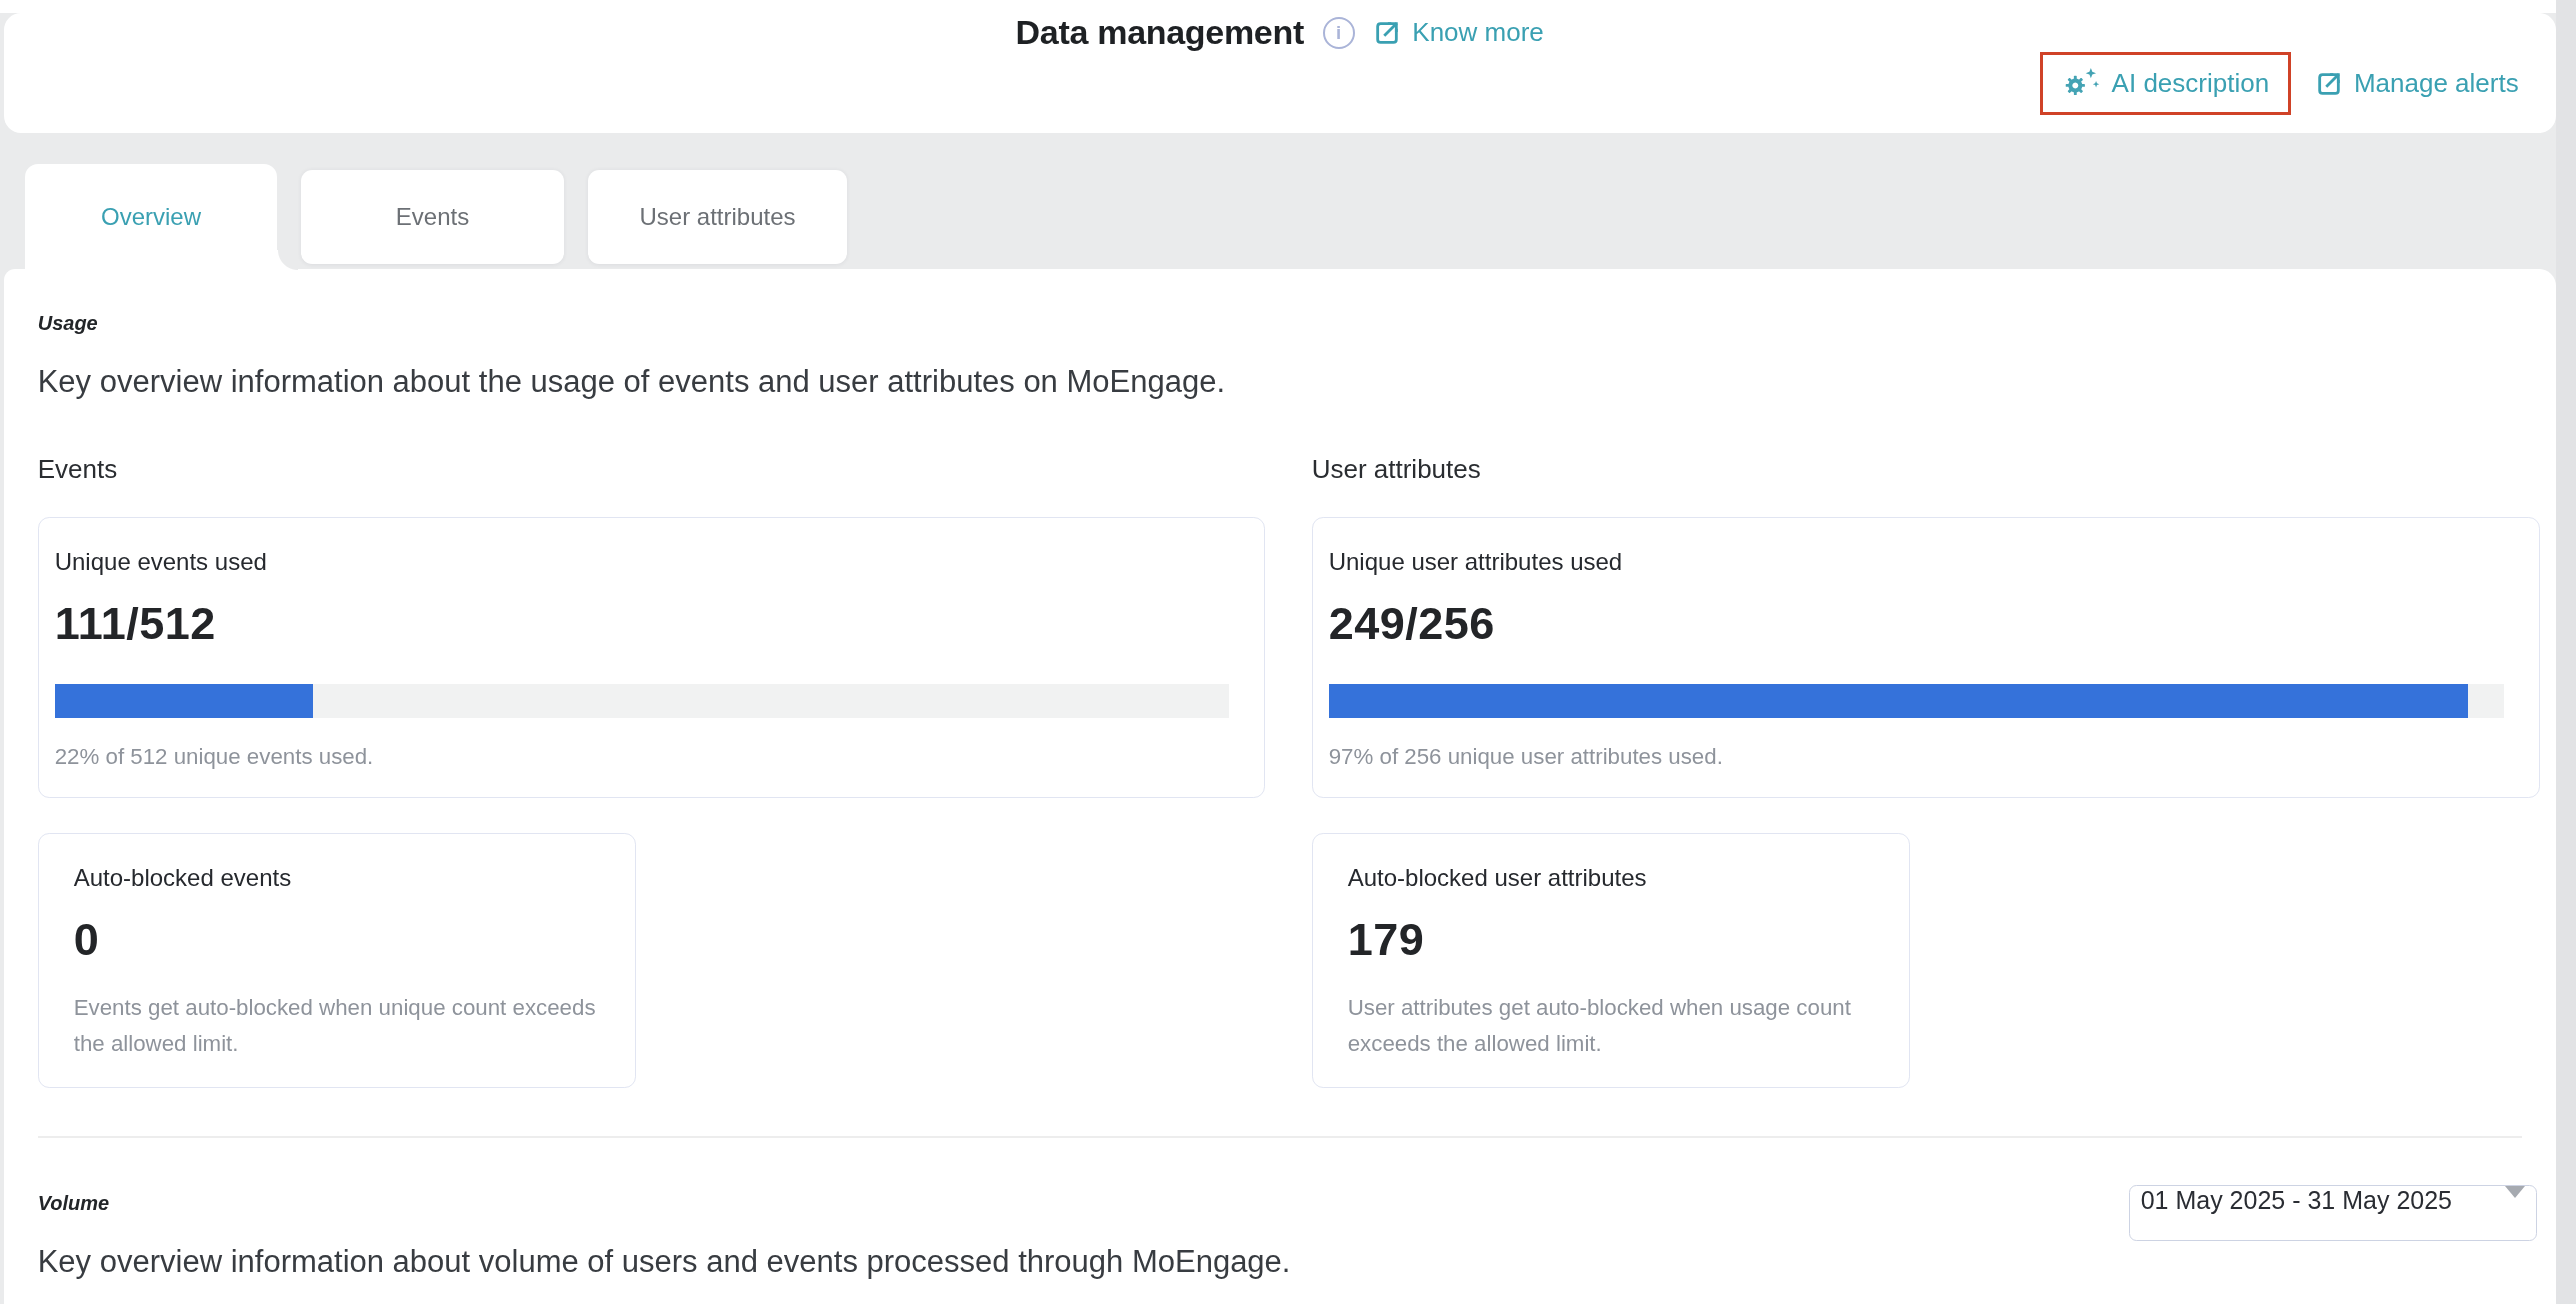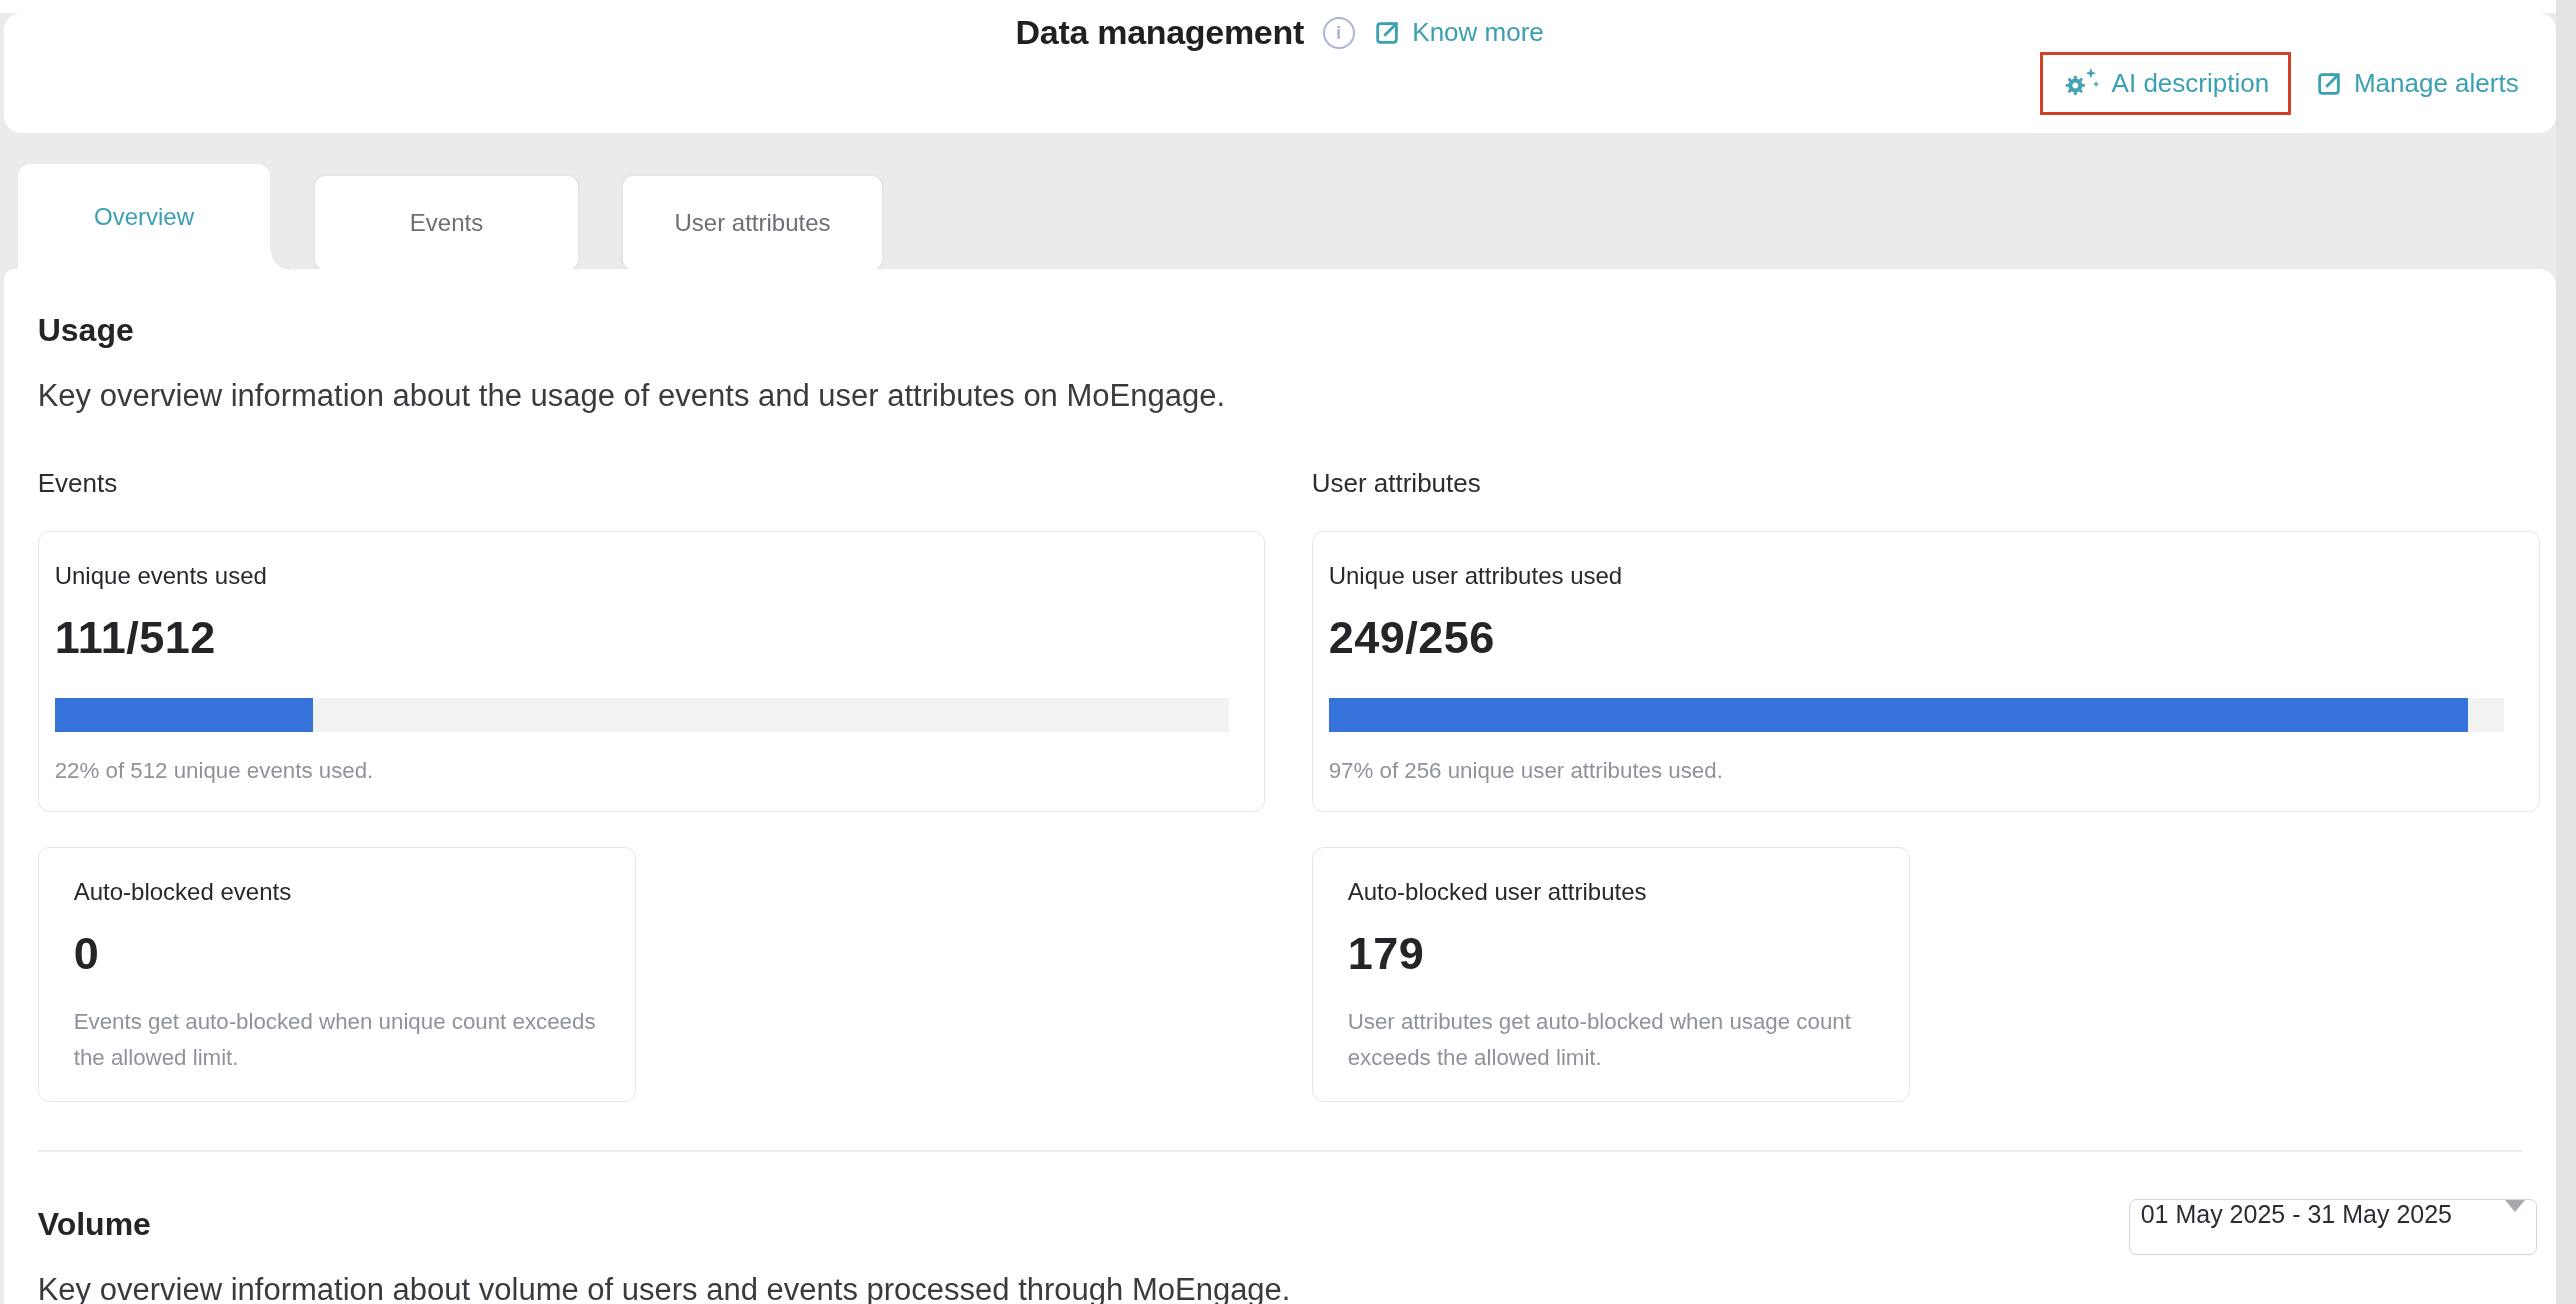--- a/index.html
+++ b/index.html
@@ -27,41 +27,41 @@
     color:#aab4d8; font-size:18.6px; font-weight:700;
     display:flex; align-items:center; justify-content:center;
   }
   .teal-link { display:flex; align-items:center; gap:11.2px; color:#3aa0b2; font-size:26px; cursor:pointer; }
   .header-right { margin-left:auto; display:flex; align-items:center; gap:24px; }
   .annotation-box { border:3.7px solid #d04227; padding:11.2px 18.6px; display:inline-flex; }
   .ai-btn { display:flex; align-items:center; gap:11.2px; color:#3aa0b2; font-size:26px; cursor:pointer; }
   .icon-svg { display:block; }
 
   
-  .tabs-row { position:absolute; left:18px; top:164px; display:flex; gap:45px; align-items:flex-end; }
+  .tabs-row { position:absolute; left:25px; top:164px; display:flex; gap:24px; align-items:center; }
   .tab {
     background:#fff; font-size:24px; display:flex; align-items:center; justify-content:center;
     cursor:pointer; color:#6c7075;
   }
   .tab-inactive { height:94px; border-radius:11.2px; box-shadow:0 0.9px 4.7px rgba(40,40,70,0.07); }
   .tab-active {
     position:relative; height:106px; border-radius:13px 13px 0 0; color:#3aa0b2; z-index:3;
   }
   .tab-active::after {
     content:""; position:absolute; left:100%; bottom:0; width:20.5px; height:20.5px;
     background:radial-gradient(circle at 100% 0%, #eaebec 19.5px, #ffffff 20.5px);
   }
   .tab-w1 { width:252px; } .tab-w2 { width:263px; } .tab-w3 { width:259px; }
 
   
   .panel {
     position:absolute; left:3.7px; top:269px; width:2552px; height:1036px;
     background:#fff; border-radius:11.2px 17px 0 0; padding:0 34px; overflow:hidden; z-index:2;
   }
-  .section-heading { margin-top:43px; font-size:32px; font-weight:700; color:#232629; }
+  .section-heading { margin-top:43px; font-size:20px; font-weight:700; color:#232629;font-style:italic; }
   .section-desc { margin-top:29px; font-size:31px; color:#383c41; }
   .cols { display:grid; grid-template-columns:1227px 1228px; column-gap:47px; }
   .col-label { margin-top:54px; font-size:26px; color:#2a2d31; }
   .cards-row1 { margin-top:32px; }
   .cards-row2 { margin-top:35px; }
   .card {
     border:1.9px solid #e1e5f2; border-radius:11.2px; background:#fff; padding:30px 35px;
   }
   .usage-card { height:281px;padding-left:16px; }
   .blocked-card { width:598px; height:255px; }

